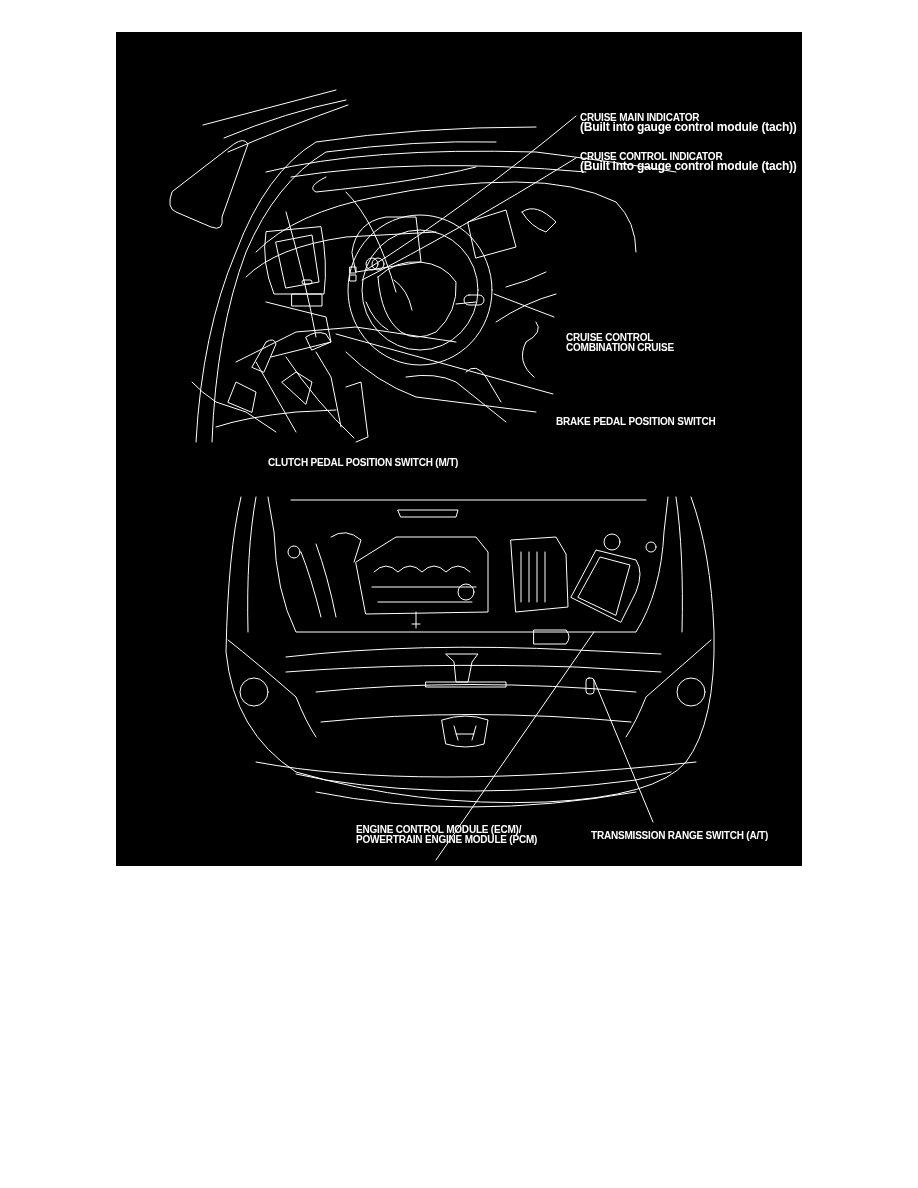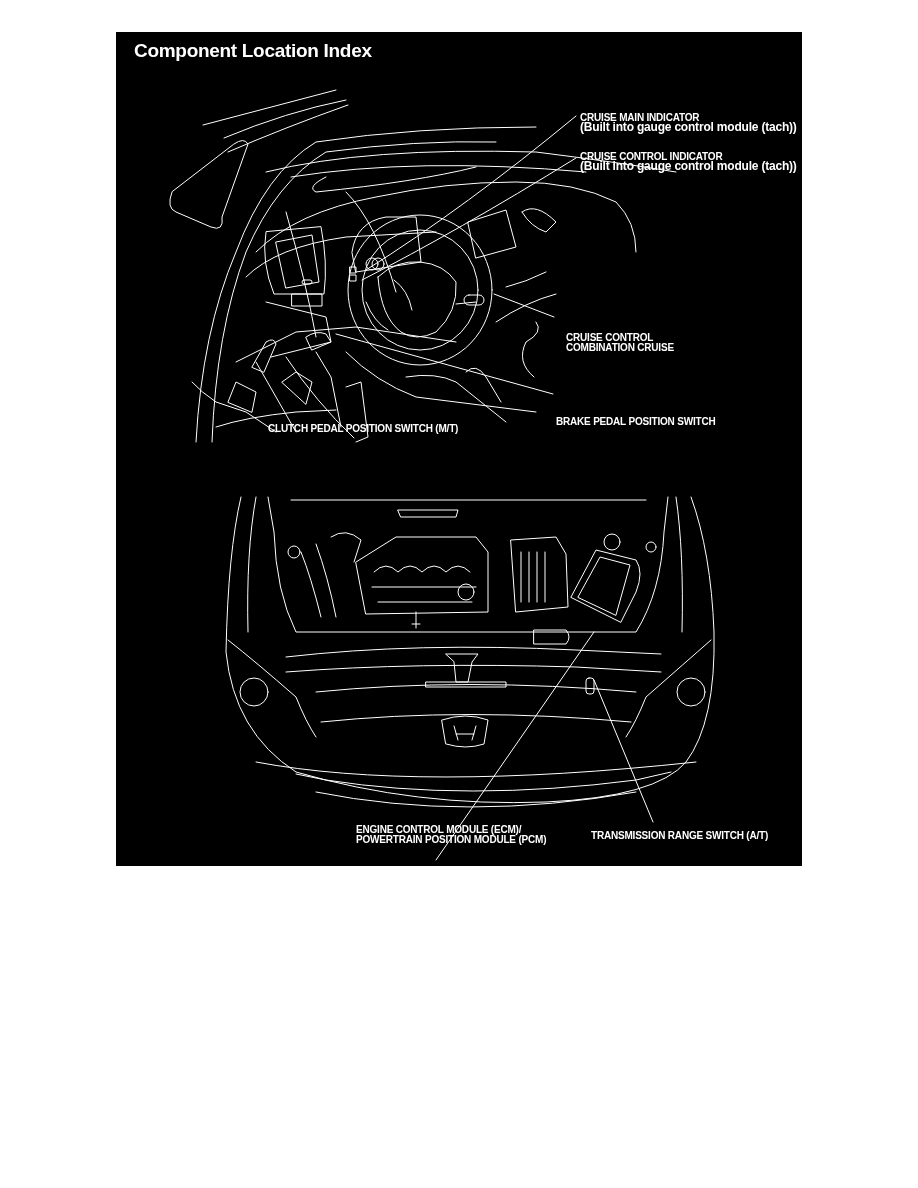--- a/index.html
+++ b/index.html
@@ -8,21 +8,20 @@
     #title { position: absolute; left: 18px; top: 8px; color: #ffffff; font-family: "Liberation Sans", sans-serif; font-weight: bold; font-size: 19px; letter-spacing: -0.3px; }
     svg.art { position: absolute; left: 0; top: 0; }
     .lbl { position: absolute; color: #ffffff; font-family: "Liberation Sans", sans-serif; font-weight: bold; font-size: 10px; line-height: 10px; letter-spacing: -0.2px; white-space: nowrap; }
     .lbl .sub { display: block; font-size: 12px; line-height: 9px; }
     .lbl .l2 { display: block; }
   </style>
 </head>
 <body>
 
 <div id="panel">
-  <div id="title">Component Location Index</div>
 
   <svg class="art" width="686" height="834" viewBox="0 0 686 834" fill="none" stroke="#ffffff" stroke-width="1" stroke-linecap="round" stroke-linejoin="round">
 
     <path d="M87 93 L220 58"></path>
     <path d="M108 106 Q170 80 230 68 M112 120 Q170 95 232 73"></path>
     <path d="M56 160 Q50 176 60 180 L95 195 Q108 200 106 185 L132 112 Q128 105 118 112 Z"></path>
     <path d="M80 410 Q86 300 120 220 Q150 140 200 110 Q300 95 420 95"></path>
     <path d="M96 410 Q100 300 130 220 Q160 150 210 120 Q300 108 380 110"></path>
     <path d="M150 140 Q250 115 420 120 Q500 130 560 140"></path>
     <path d="M175 145 Q300 125 470 140 M210 145 Q190 155 200 160 Q300 150 360 135"></path>
@@ -138,23 +137,23 @@
     <span class="l2">CRUISE CONTROL INDICATOR</span>
     <span class="sub">(Built into gauge control module (tach))</span>
   </div>
   <div class="lbl" style="left:450px; top:285px;margin-top:16px;">
     <span class="l2">CRUISE CONTROL</span>
     <span class="l2">COMBINATION CRUISE</span>
   </div>
   <div class="lbl" style="left:440px; top:358px;margin-top:27px;">
     <span class="l2">BRAKE PEDAL POSITION SWITCH</span>
   </div>
-  <div class="lbl" style="left:152px; top:392px;">
+  <div class="lbl" style="left:152px; top:426px;">
     <span class="l2">CLUTCH PEDAL POSITION SWITCH (M/T)</span>
   </div>
   <div class="lbl" style="left:475px; top:799px;">
     <span class="l2">TRANSMISSION RANGE SWITCH (A/T)</span>
   </div>
   <div class="lbl" style="left:240px; top:793px;">
     <span class="l2">ENGINE CONTROL MODULE (ECM)/</span>
-    <span class="l2">POWERTRAIN POSITION MODULE (PCM)</span>
+    <span class="l2">POWERTRAIN ENGINE MODULE (PCM)</span>
   </div>
 </div>
 
 </body></html>

